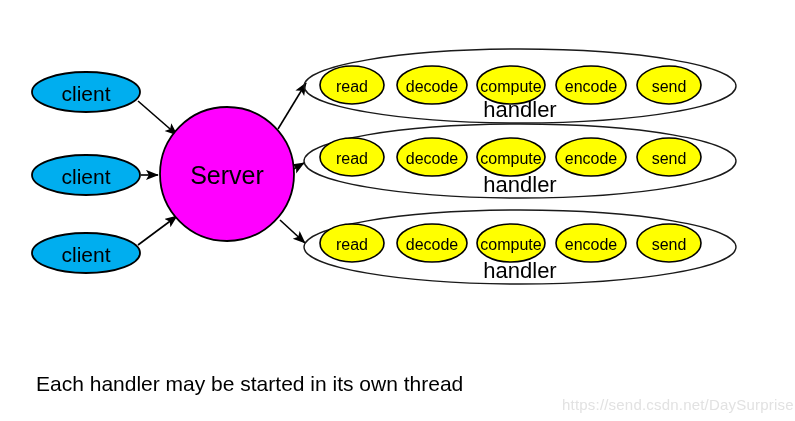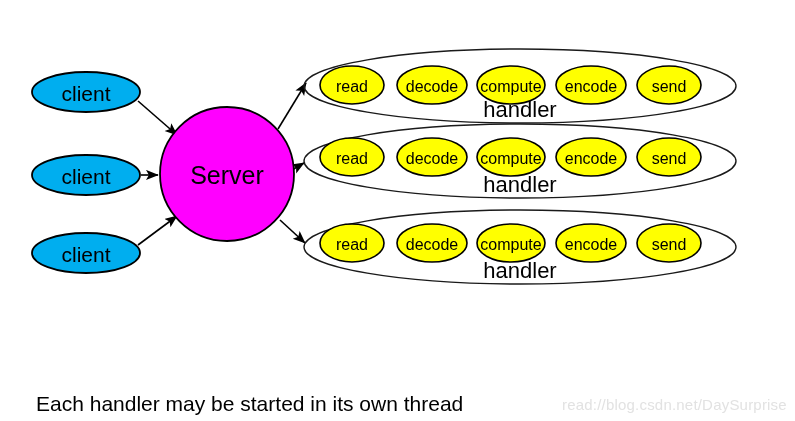--- a/index.html
+++ b/index.html
@@ -30,21 +30,21 @@
     dominant-baseline: central;
     fill: #000000;
   }
   .client-label { font-size: 21px; }
   .server-label { font-size: 25px; }
   .stage-label  { font-size: 16px; }
   .handler-label{ font-size: 22px; }
   .caption {
     position: absolute;
     left: 36px;
-    top: 392px;
+    top: 372px;
     font-size: 21px;
     color: #000000;
     font-family: "Liberation Sans", sans-serif;
     white-space: nowrap;
   }
   .watermark {
     position: absolute;
     left: 562px;
     top: 396px;
     font-size: 15px;
@@ -135,15 +135,15 @@
     <g id="server-group">
         <g>
           <circle cx="227" cy="174" r="67" fill="#FF00FF" stroke="#000000" stroke-width="1.8"></circle>
           <text x="227" y="175" class="node-label server-label">Server</text>
         </g>
       </g>
   </svg>
 
   <div class="caption">Each handler may be started in its own thread</div>
 
-  <div class="watermark">read://blog.csdn.net/DaySurprise</div>
+  <div class="watermark">https://send.csdn.net/DaySurprise</div>
 
 </div>
 
 </body></html>

